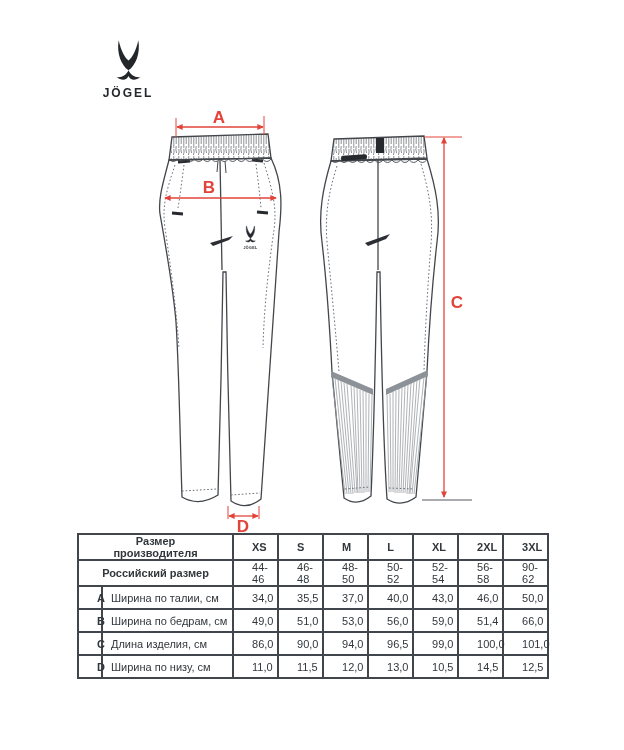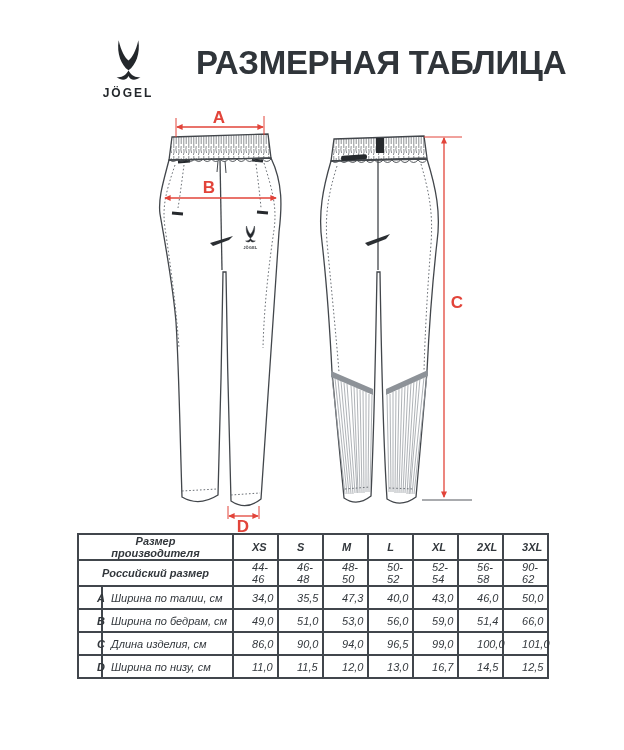--- a/index.html
+++ b/index.html
@@ -13,42 +13,41 @@
   .page-title{position:absolute;left:196px;top:44px;width:360px;margin:0;
               font-size:33px;font-weight:700;letter-spacing:-0.3px;color:#30353a;white-space:nowrap;}
 
   
   .figure{position:absolute;left:0;top:0;width:624px;height:545px;}
 
   
   .size-table{position:absolute;left:77px;top:533px;width:470px;
               border-collapse:collapse;table-layout:fixed;font-size:11px;color:#32373c;}
   .size-table th,.size-table td{border:2px solid #41464c;height:21px;padding:0 18px;
-              text-align:center;font-weight:400;vertical-align:middle;font-style:italic;}
+              text-align:center;font-weight:400;vertical-align:middle;}
   .size-table th.lbl{font-weight:700;}
   .size-table th.letter{font-weight:700;}
   .size-table th.desc{font-weight:400;text-align:left;padding-left:8px;white-space:nowrap;}
   .size-table td.size-code{font-weight:700;}
 </style>
 </head>
 <body>
 
 <div class="page">
 
   <div class="brand">
     <svg width="27" height="44" viewBox="0 0 26 42">
       <g fill="#23272b">
         <path d="M3.5,0 C1.5,13 6,24 13,29 C20,24 24.5,13 22.5,0 C20,10.5 16.5,17 13,19.5 C9.5,17 6,10.5 3.5,0 Z"></path>
         <path d="M13,29 C11,33.5 6.5,36.5 1.5,35.5 C6.5,39.5 11.5,38.5 13,34.5 C14.5,38.5 19.5,39.5 24.5,35.5 C19.5,36.5 15,33.5 13,29 Z"></path>
       </g>
     </svg>
     <div class="brand-name">JÖGEL</div>
   </div>
 
-  <h1 class="page-title">РАЗМЕРНАЯ ТАБЛИЦА</h1>
 
   <svg class="figure" viewBox="0 0 624 545">
     <defs>
       <pattern id="gath" width="5" height="26" patternUnits="userSpaceOnUse">
         <path d="M1.2,2 L1.2,14 M3.8,0 L3.8,18 M1.2,16 Q0.4,20 1.6,23 M3.8,19 Q4.6,22 3.4,25" stroke="#5a5f64" stroke-width="0.7" fill="none"></path>
       </pattern>
       <marker id="arrE" markerWidth="8" markerHeight="8" refX="5.6" refY="3" orient="auto" markerUnits="userSpaceOnUse">
         <path d="M0,0 L6.5,3 L0,6 Z" fill="#e2443a"></path>
       </marker>
       <marker id="arrS" markerWidth="8" markerHeight="8" refX="0.9" refY="3" orient="auto" markerUnits="userSpaceOnUse">
@@ -173,21 +172,21 @@
       <td>50-52</td>
       <td>52-54</td>
       <td>56-58</td>
       <td>90-62</td>
     </tr>
     <tr>
       <th class="letter">A</th>
       <th class="desc">Ширина по талии, см</th>
       <td>34,0</td>
       <td>35,5</td>
-      <td>47,3</td>
+      <td>37,0</td>
       <td>40,0</td>
       <td>43,0</td>
       <td>46,0</td>
       <td>50,0</td>
     </tr>
     <tr>
       <th class="letter">B</th>
       <th class="desc">Ширина по бедрам, см</th>
       <td>49,0</td>
       <td>51,0</td>
@@ -208,19 +207,19 @@
       <td>100,0</td>
       <td>101,0</td>
     </tr>
     <tr>
       <th class="letter">D</th>
       <th class="desc">Ширина по низу, см</th>
       <td>11,0</td>
       <td>11,5</td>
       <td>12,0</td>
       <td>13,0</td>
-      <td>16,7</td>
+      <td>10,5</td>
       <td>14,5</td>
       <td>12,5</td>
     </tr>
   </tbody>
     </table>
 </div>
 
 </body></html>

